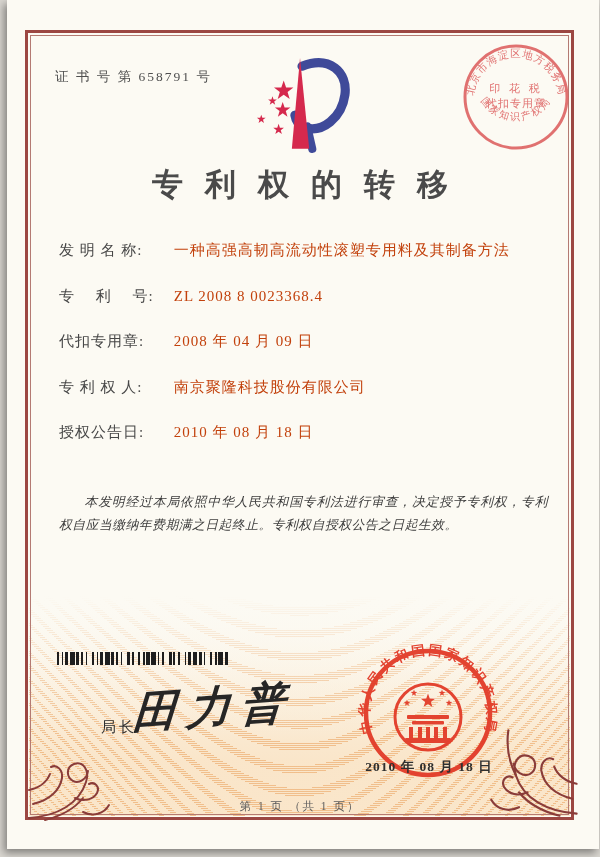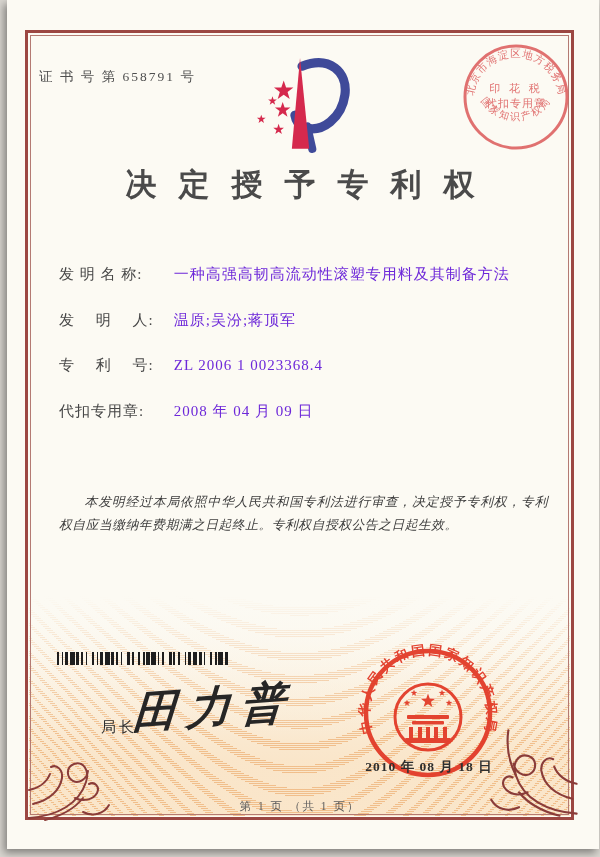--- a/index.html
+++ b/index.html
@@ -27,34 +27,34 @@
     background:
       repeating-radial-gradient(120% 95% at 50% 185%,
         rgba(233,158,88,.55) 0 1.2px, rgba(255,255,255,0) 1.2px 6.5px),
       linear-gradient(to bottom, rgba(252,240,222,0) 0%, rgba(248,213,168,.55) 75%);
   }
   .waves::before{
     content:'';position:absolute;inset:0;
     background:linear-gradient(to bottom,#fcfaf3 0,rgba(252,250,243,.25) 40%,rgba(252,250,243,0) 65%);
   }
   .cert-no{
-    position:absolute;left:32px;top:68px;
+    position:absolute;left:48px;top:68px;
     font-size:13.5px;letter-spacing:2px;color:#4f4f4f;
   }
   .logo{position:absolute;left:241px;top:54px;width:102px;height:102px;}
   .tax-stamp{position:absolute;left:454px;top:42px;width:110px;height:110px;opacity:.88;}
   .title{
     position:absolute;left:0;right:6px;top:164px;
     text-align:center;font-size:31px;font-weight:600;color:#4a4a4a;
     letter-spacing:22px;text-indent:22px;
   }
   .fields{position:absolute;left:52px;top:241px;right:50px;}
   .field{height:45.5px;font-size:15px;color:#3e3e3e;letter-spacing:1px;white-space:nowrap;}
-  .flabel{display:inline-block;min-width:110px;color:#474747;margin-top:24px;}
-  .fvalue{color:#6d28d9;}
+  .flabel{display:inline-block;min-width:110px;color:#474747;}
+  .fvalue{color:#c2410c;}
   .paras{
     position:absolute;left:52px;top:491px;width:489px;
     font-size:12.8px;line-height:22.5px;color:#3c3c3c;
     font-style:italic;text-align:justify;letter-spacing:.5px;
   }
   .paras p{margin:0;text-indent:2em;}
   .barcode{position:absolute;left:50px;top:652px;width:222px;height:13px;font-size:0;white-space:nowrap;}
   .barcode i{display:inline-block;height:100%;background:#1e1e1e;}
   .barcode i.g{background:transparent;}
   .signer-label{
@@ -120,38 +120,42 @@
     <text font-size="10.5" fill="#dd5f5f" letter-spacing="1">
       <textPath href="#tp-top" startOffset="50%" text-anchor="middle">北京市海淀区地方税务局</textPath>
     </text>
     <text font-size="10" fill="#dd5f5f" letter-spacing="2">
       <textPath href="#tp-bot" startOffset="50%" text-anchor="middle">国家知识产权局</textPath>
     </text>
     <text x="55" y="50" font-size="11" fill="#dd5f5f" text-anchor="middle" letter-spacing="3">印 花 税</text>
     <text x="55" y="65" font-size="11" fill="#dd5f5f" text-anchor="middle" letter-spacing="1">代扣专用章</text>
   </svg>
 
-  <div class="title">决定授予专利权</div>
+  <div class="title">专利权的转移</div>
 
   <div class="fields">
     <div class="field">
       <span class="flabel">发 明 名 称:</span>
       <span class="fvalue">一种高强高韧高流动性滚塑专用料及其制备方法</span>
     </div>
     <div class="field">
-      <span class="flabel">发　 明　 人:</span>
-      <span class="fvalue">温原;吴汾;蒋顶军</span>
-    </div>
-    <div class="field">
       <span class="flabel">专　 利　 号:</span>
-      <span class="fvalue">ZL 2006 1 0023368.4</span>
+      <span class="fvalue">ZL 2008 8 0023368.4</span>
     </div>
     <div class="field">
       <span class="flabel">代扣专用章:</span>
       <span class="fvalue">2008 年 04 月 09 日</span>
+    </div>
+    <div class="field">
+      <span class="flabel">专 利 权 人:</span>
+      <span class="fvalue">南京聚隆科技股份有限公司</span>
+    </div>
+    <div class="field">
+      <span class="flabel">授权公告日:</span>
+      <span class="fvalue">2010 年 08 月 18 日</span>
     </div>
   </div>
 
   <div class="paras">
     <p>本发明经过本局依照中华人民共和国专利法进行审查，决定授予专利权，专利权自应当缴纳年费期满之日起终止。专利权自授权公告之日起生效。</p>
   </div>
 
   <div class="barcode"><i class="" style="width:1.6px"></i><i class="g" style="width:3.2px"></i><i class="" style="width:1.6px"></i><i class="g" style="width:1.6px"></i><i class="" style="width:3.2px"></i><i class="g" style="width:1.6px"></i><i class="" style="width:4.800000000000001px"></i><i class="g" style="width:1.6px"></i><i class="" style="width:3.2px"></i><i class="g" style="width:1.6px"></i><i class="" style="width:1.6px"></i><i class="g" style="width:3.2px"></i><i class="" style="width:1.6px"></i><i class="g" style="width:4.800000000000001px"></i><i class="" style="width:1.6px"></i><i class="g" style="width:3.2px"></i><i class="" style="width:1.6px"></i><i class="g" style="width:1.6px"></i><i class="" style="width:3.2px"></i><i class="g" style="width:1.6px"></i><i class="" style="width:4.800000000000001px"></i><i class="g" style="width:1.6px"></i><i class="" style="width:3.2px"></i><i class="g" style="width:1.6px"></i><i class="" style="width:1.6px"></i><i class="g" style="width:3.2px"></i><i class="" style="width:1.6px"></i><i class="g" style="width:4.800000000000001px"></i><i class="" style="width:3.2px"></i><i class="g" style="width:1.6px"></i><i class="" style="width:1.6px"></i><i class="g" style="width:4.800000000000001px"></i><i class="" style="width:1.6px"></i><i class="g" style="width:3.2px"></i><i class="" style="width:1.6px"></i><i class="g" style="width:1.6px"></i><i class="" style="width:3.2px"></i><i class="g" style="width:1.6px"></i><i class="" style="width:4.800000000000001px"></i><i class="g" style="width:1.6px"></i><i class="" style="width:1.6px"></i><i class="g" style="width:3.2px"></i><i class="" style="width:1.6px"></i><i class="g" style="width:4.800000000000001px"></i><i class="" style="width:3.2px"></i><i class="g" style="width:1.6px"></i><i class="" style="width:1.6px"></i><i class="g" style="width:3.2px"></i><i class="" style="width:1.6px"></i><i class="g" style="width:4.800000000000001px"></i><i class="" style="width:1.6px"></i><i class="g" style="width:1.6px"></i><i class="" style="width:3.2px"></i><i class="g" style="width:1.6px"></i><i class="" style="width:4.800000000000001px"></i><i class="g" style="width:1.6px"></i><i class="" style="width:3.2px"></i><i class="g" style="width:1.6px"></i><i class="" style="width:1.6px"></i><i class="g" style="width:4.800000000000001px"></i><i class="" style="width:1.6px"></i><i class="g" style="width:3.2px"></i><i class="" style="width:1.6px"></i><i class="g" style="width:1.6px"></i><i class="" style="width:4.800000000000001px"></i><i class="g" style="width:1.6px"></i><i class="" style="width:3.2px"></i></div>
 
   <div class="signer-label">局长</div>

